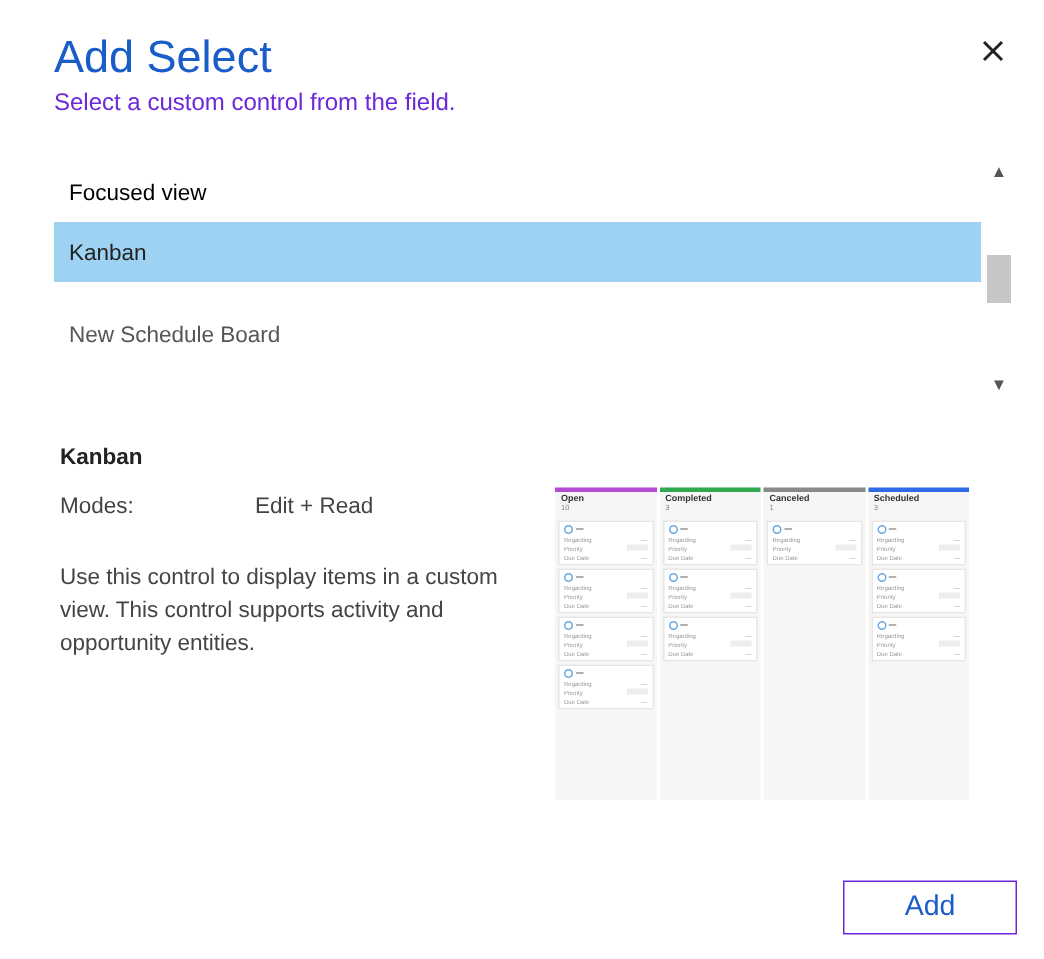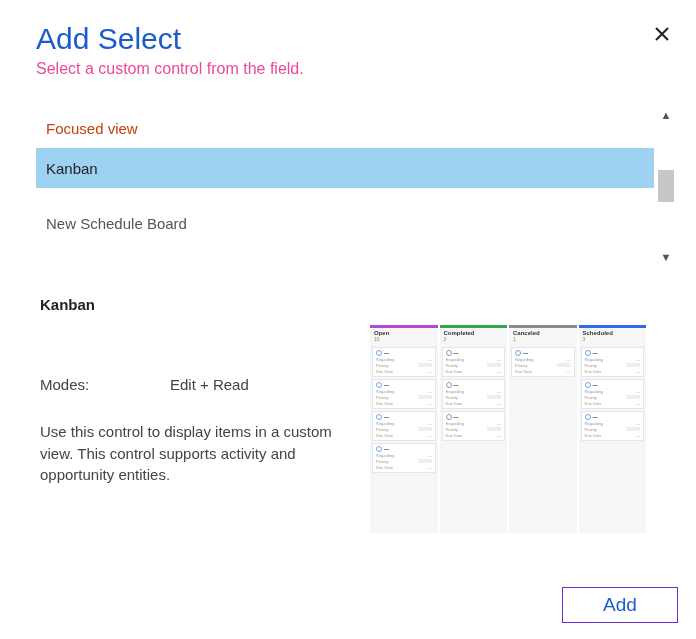--- a/index.html
+++ b/index.html
@@ -27,39 +27,39 @@
   .close-btn svg { width: 16px; height: 16px; }
   h1.title {
     margin: 0 0 4px 0;
     font-size: 30px;
     font-weight: 400;
     color: #1a5cc8;
   }
   .subtitle {
     margin: 0 0 28px 0;
     font-size: 16px;
-    color: #ec4899;
+    color: #6d28d9;
   }
   .list-wrap {
     position: relative;
     width: 640px;
     height: 160px;
   }
   .list {
     width: 618px;
     height: 160px;
     overflow: hidden;
   }
   .list-item {
     display: flex;
     align-items: center;
     height: 40px;
     padding: 0 10px;
     font-size: 15px;
-    color: #c2410c;
+    color: #000000;
     cursor: pointer;
   }
   .list-item.cut-top { height: 20px; align-items: flex-start; margin-top:-18px; color:#555; }
   .list-item.cut-bottom { height: 20px; align-items: flex-end; margin-bottom:-18px; color:#555;margin-top:24px;}
   .list-item.selected {
     background: #9dd2f2;
     color: #222;
   }
   .scroll-track {
     position: absolute;
@@ -84,21 +84,20 @@
   }
   .detail-title {
     margin: 30px 0 12px 4px;
     font-size: 15px;
     font-weight: 700;
     color: #222;
   }
   .detail-row {
     display: flex;
     width: 640px;
-    align-items: center;
   }
   .detail-left { width: 330px; }
   .kv { display:flex; font-size:15px; color:#444; margin: 4px 0 6px 4px;}
   .kv .k { width: 130px; }
   .desc {
     margin: 28px 4px 0 4px;
     font-size: 15px;
     color: #444;
     width: 300px;
     line-height: 1.45;

